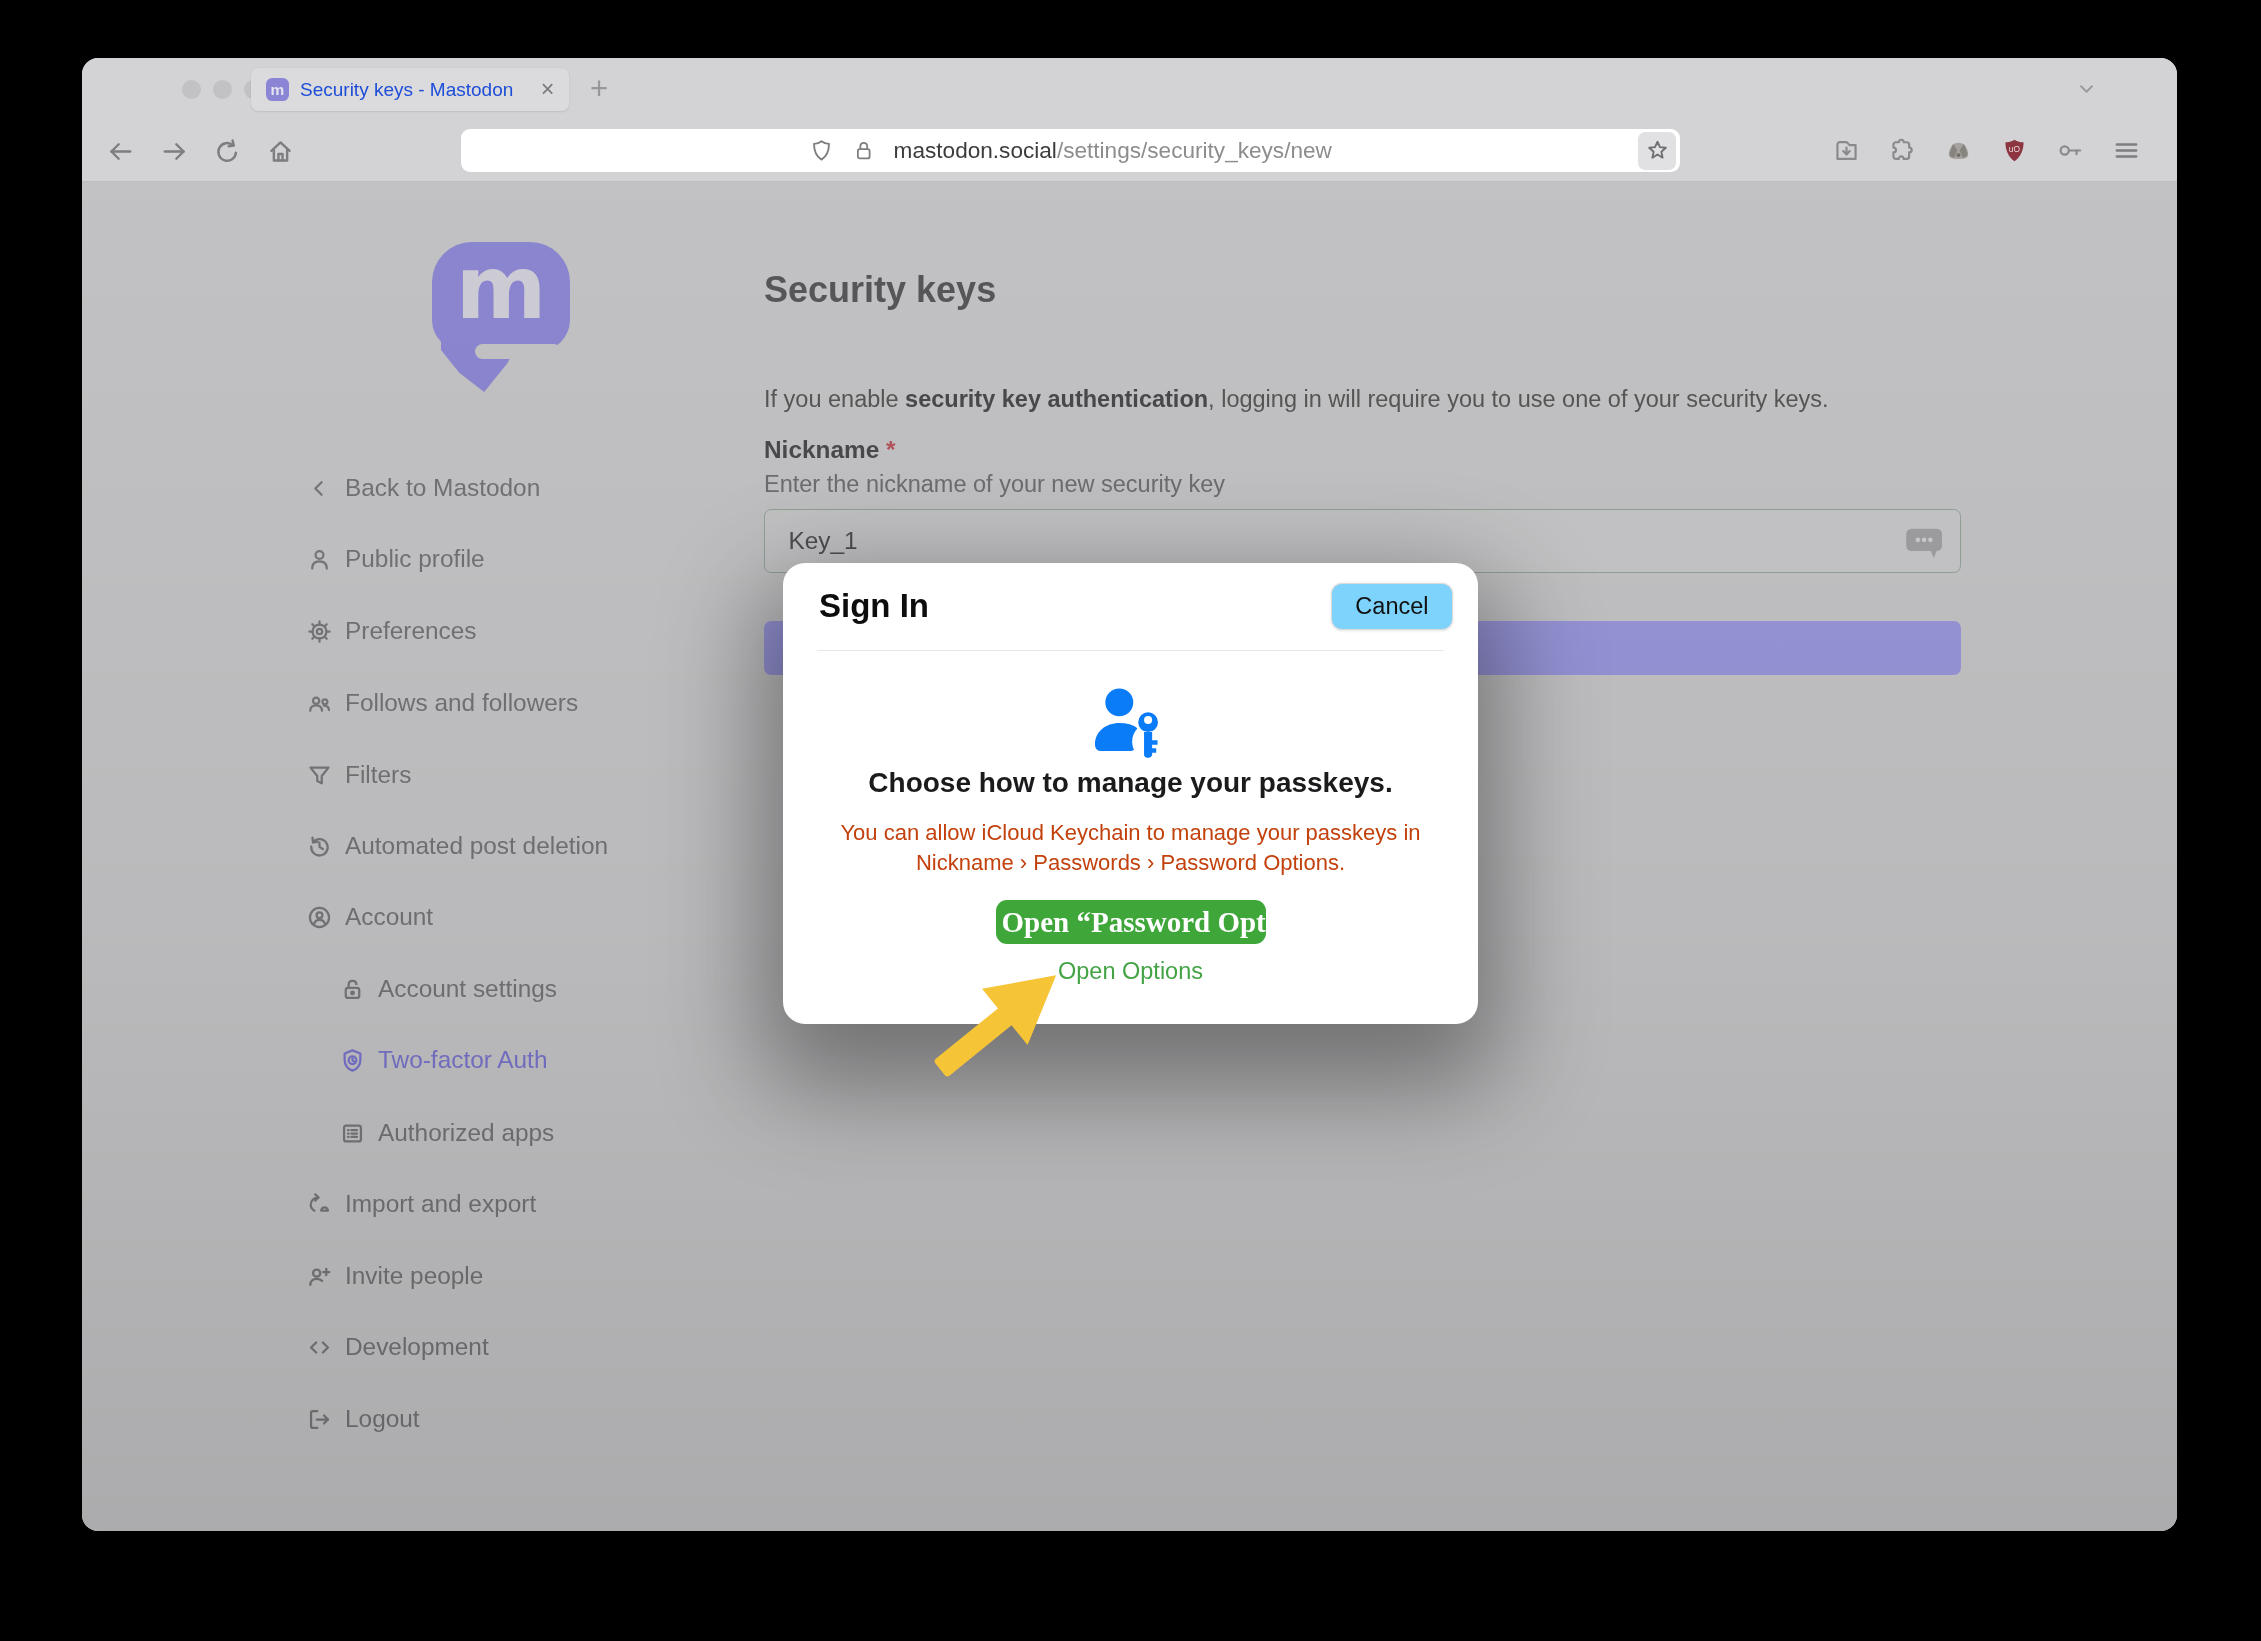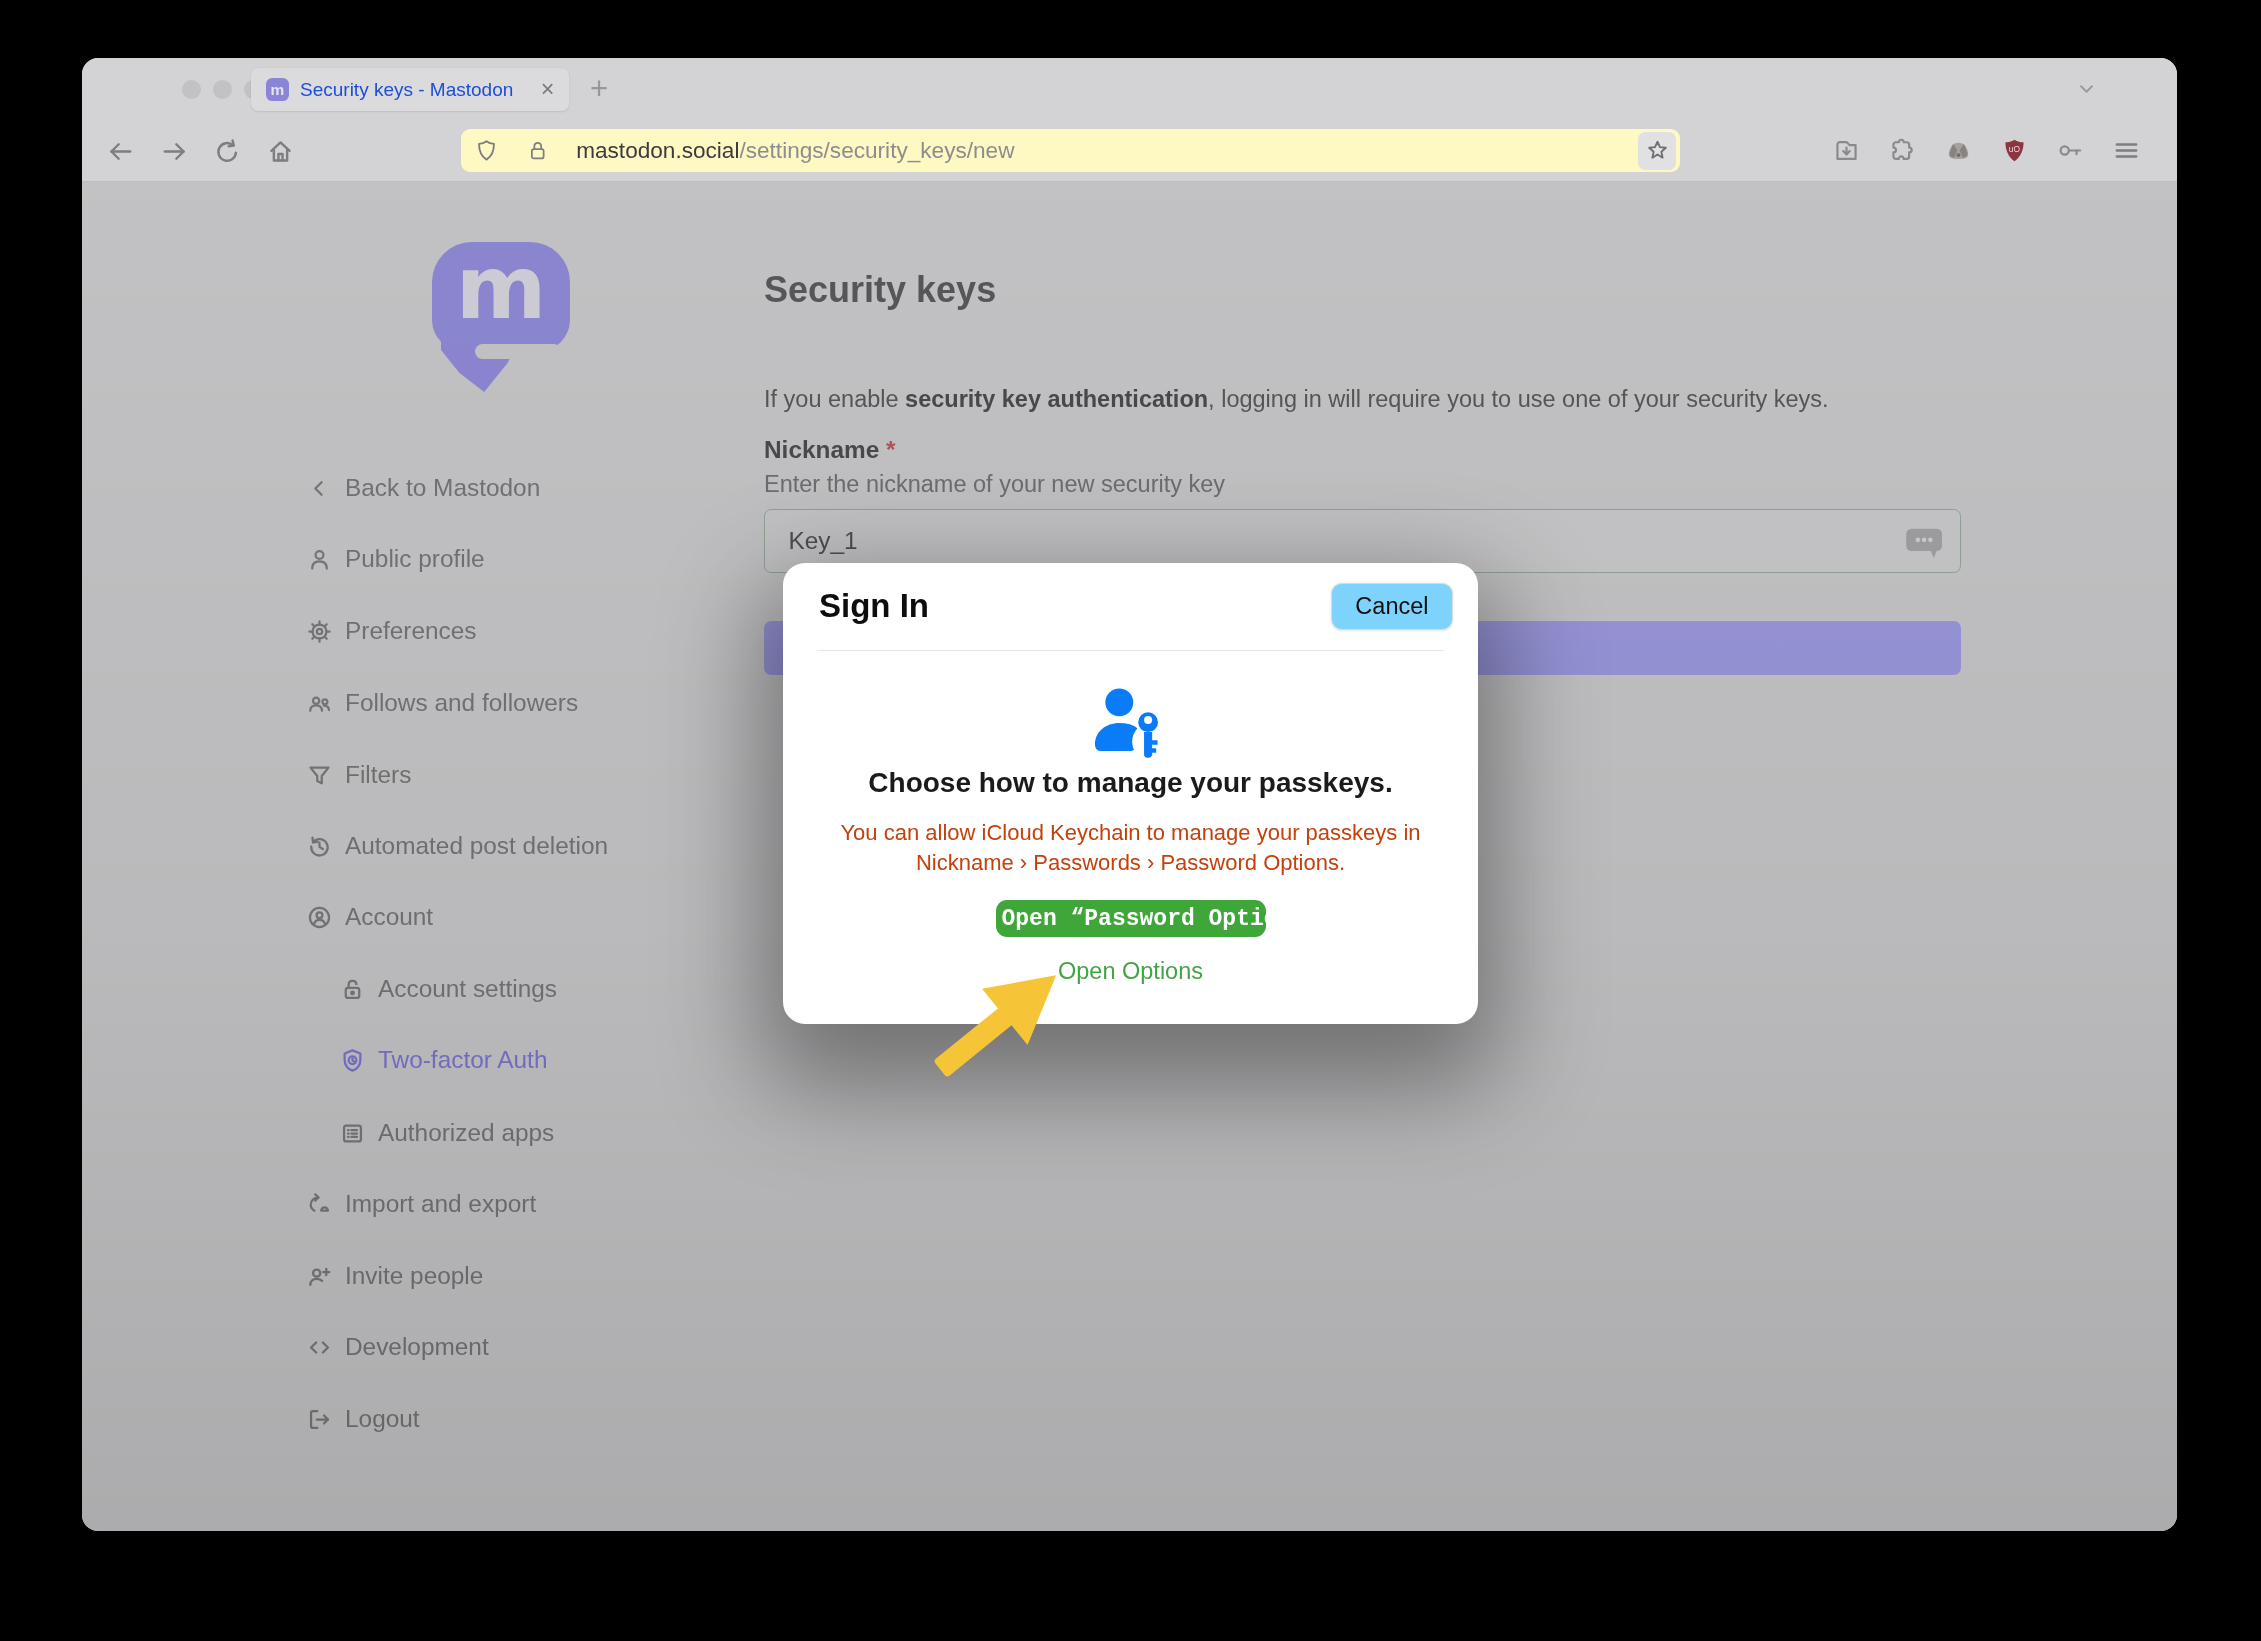--- a/index.html
+++ b/index.html
@@ -16,22 +16,22 @@
        box-shadow:0 0.9px 1.8px rgba(0,0,0,.10);}
   .favicon{width:23.5px;height:23.5px;border-radius:6.3px;background:#8b85d6;color:#e4e3ef;font-weight:bold;
            font-size:15.4px;display:flex;align-items:center;justify-content:center;flex:none;}
   .tab-title{font-size:19px;color:#1d4ed8;white-space:nowrap;overflow:hidden;flex:1;}
   .tab-close{font-size:23.5px;color:#7a7a7c;line-height:1;}
   .newtab{position:absolute;left:508px;top:12.7px;font-size:31px;color:#97979a;font-weight:300;}
   .tabs-chevron{position:absolute;right:77px;top:20px;}
   .toolbar{position:absolute;top:62px;left:0;right:0;height:62px;background:#d3d2d4;
            border-bottom:0.9px solid #bdbcbe;box-sizing:border-box;}
   .navbtn{position:absolute;top:15.4px;width:33px;height:33px;display:flex;align-items:center;justify-content:center;}
-  .urlbar{position:absolute;left:379px;top:9px;width:1219px;height:43px;background:#fef9c3;border-radius:9px;
-          display:flex;align-items:center;padding:0 12.7px;box-sizing:border-box;gap:27px;}
+  .urlbar{position:absolute;left:379px;top:9px;width:1219px;height:43px;background:#ffffff;border-radius:9px;
+          display:flex;align-items:center;padding:0 12.7px;box-sizing:border-box;gap:18px;justify-content:center;}
   .url-text{font-size:22.6px;color:#3c3c3e;white-space:nowrap;}
   .url-text .path{color:#8d8d8f;}
   .star-box{position:absolute;right:3.6px;top:2.7px;width:38px;height:38px;border-radius:7.2px;background:#e1e0e2;
             display:flex;align-items:center;justify-content:center;}
   .tool-icons{position:absolute;right:33px;top:12.7px;display:flex;gap:20px;align-items:center;}
   .tool-ic{width:36px;height:36px;display:flex;align-items:center;justify-content:center;}
   
   .pagearea{position:absolute;top:124px;left:0;right:0;bottom:0;background:#c8c7c9;padding-left:11px;}
   .dim{position:absolute;inset:0;z-index:5;pointer-events:none;
        background:linear-gradient(180deg,rgba(0,0,0,0.03) 0%,rgba(0,0,0,0.07) 55%,rgba(0,0,0,0.14) 100%);}
@@ -70,23 +70,23 @@
   .modal-title{position:absolute;left:36px;top:23.5px;font-size:33px;font-weight:bold;color:#0d0d0d;}
   .cancel-btn{position:absolute;right:25px;top:20px;height:47px;padding:0 23.5px;background:#7dd3fc;
               border:1.4px solid #dadada;border-radius:11px;font-size:23.5px;color:#111;
               font-family:"Liberation Sans",sans-serif;box-shadow:0 0.9px 2.7px rgba(0,0,0,.10);}
   .modal-divider{position:absolute;left:34px;right:34px;top:87px;height:0.9px;background:#e8e8e8;}
   .passkey-ic{position:absolute;left:50%;top:123px;transform:translateX(-50%);}
   .modal-heading{position:absolute;left:0;right:0;top:204px;text-align:center;font-size:28px;
                  font-weight:bold;color:#1b1b1d;}
   .modal-body{position:absolute;left:0;right:0;top:255px;text-align:center;font-size:22px;
               line-height:30px;color:#c2410c;}
-  .green-btn{position:absolute;left:50%;top:337px;transform:translateX(-50%);width:270px;height:37px;
-             background:#3fa63a;color:#fff;border:none;border-radius:11px;font-size:23px;font-weight:bold;
-             font-family:Liberation Mono, monospace;white-space:nowrap;}
+  .green-btn{position:absolute;left:50%;top:337px;transform:translateX(-50%);width:270px;height:44px;
+             background:#3fa63a;color:#fff;border:none;border-radius:11px;font-size:29px;font-weight:bold;
+             font-family:Liberation Serif, serif;white-space:nowrap;}
   .other-link{position:absolute;left:0;right:0;top:395px;text-align:center;font-size:23.5px;color:#43a345;}
   
   .arrow-box{position:absolute;left:840px;top:765px;z-index:12;pointer-events:none;}
   svg.icon{display:block;}
 </style>
 </head>
 <body>
 
 <div class="window">
 

